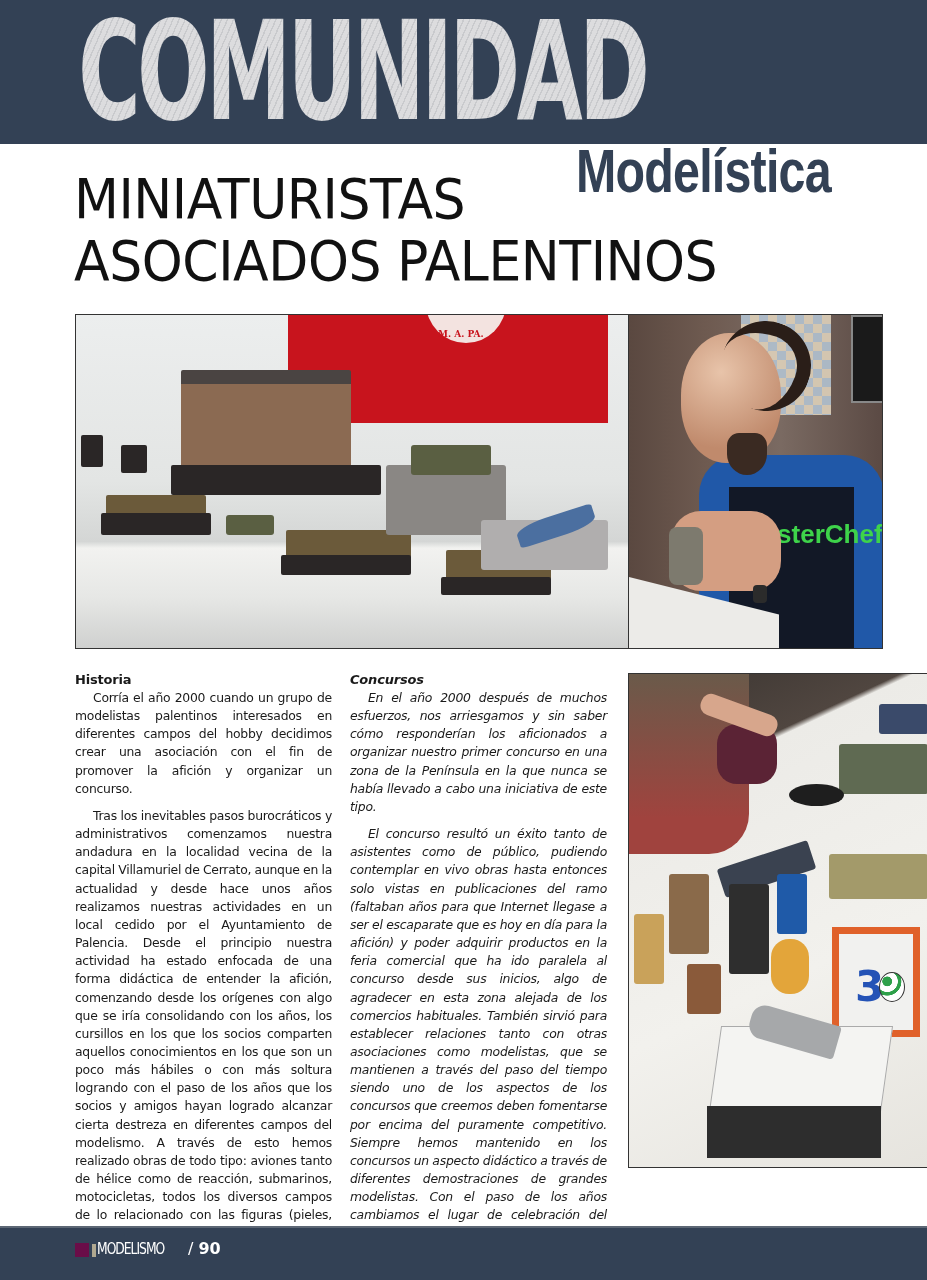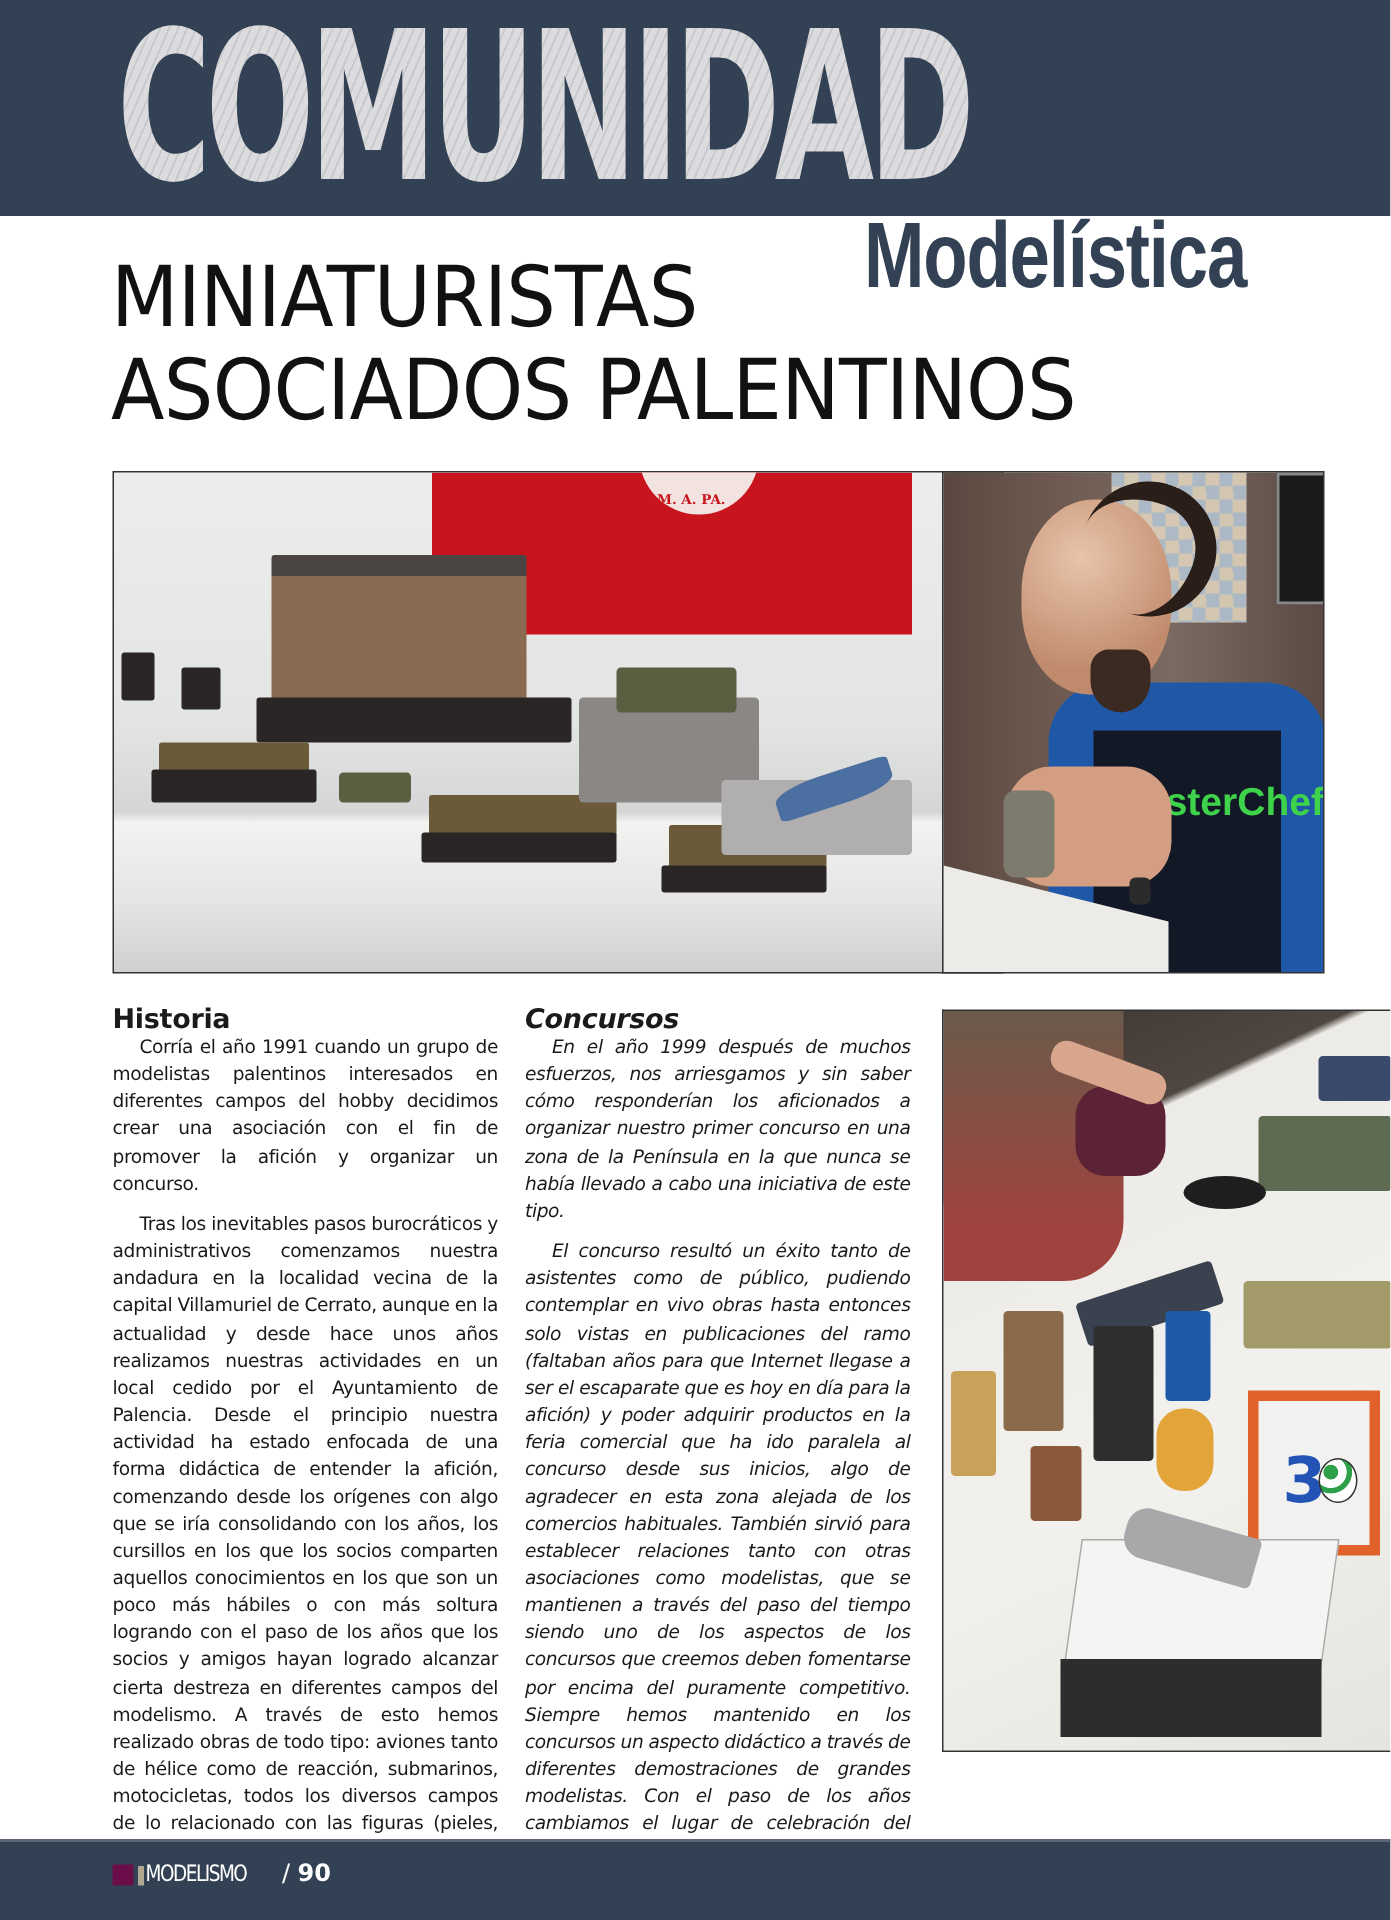--- a/index.html
+++ b/index.html
@@ -80,21 +80,21 @@
   .photo-contest .frame-glyph { position: absolute; left: 16px; top: 28px; font-size: 42px; font-weight: bold; color: #2453b6; font-family: "DejaVu Sans", sans-serif; }
   .photo-contest .frame-egg { position: absolute; left: 40px; top: 38px; width: 26px; height: 30px; border-radius: 50%; background: radial-gradient(circle at 30% 30%, #2ea04a 0 18%, #fff 20% 40%, #2ea04a 42% 54%, #fff 56%); border: 1px solid #333; }
   .photo-contest .diorama-top { position: absolute; left: 86px; top: 352px; width: 172px; height: 86px; background: #f4f4f2; transform: skewX(-8deg); border: 1px solid #aaa; }
   .photo-contest .diorama-side { position: absolute; left: 78px; top: 432px; width: 174px; height: 52px; background: #2d2d2d; }
   .photo-contest .heli { position: absolute; left: 120px; top: 340px; width: 90px; height: 34px; background: #a6a8aa; border-radius: 14px 4px 4px 14px; transform: rotate(16deg); }
 
   
   .col { position: absolute; top: 671px; width: 257px; font-family: "DejaVu Sans", sans-serif; font-size: 12.4px; line-height: 18.15px; color: #1a1a1a; text-align: justify; }
   .col-left { left: 75px; }
   .col-mid { left: 350px; font-style: italic; }
-  .col h2 { font-family: "DejaVu Sans", sans-serif; font-size: 18px; font-weight: bold; line-height: 18px; letter-spacing: -0.2px; }
+  .col h2 { font-family: "DejaVu Sans", sans-serif; font-size: 13px; font-weight: bold; line-height: 18px; letter-spacing: -0.2px; }
   .col p { text-indent: 18px; hyphens: manual; letter-spacing: -0.25px; word-spacing: -0.5px; }
   .col p + p { margin-top: 9px; }
 
   
   .footer { position: absolute; left: 0; top: 1226px; width: 927px; height: 54px; background: #334155; border-top: 2px solid #5d6775; }
   .footer-square { position: absolute; left: 75px; top: 15px; width: 14px; height: 14px; background: #6a0d48; }
   .footer-logo-mark { position: absolute; left: 92px; top: 16px; width: 4px; height: 13px; background: #b0a890; }
   .footer-brand { position: absolute; left: 97px; top: 12px; font-family: "DejaVu Sans", sans-serif; font-size: 15px; color: #ffffff; letter-spacing: -1.2px; transform: scaleX(0.82); transform-origin: left top; }
   .footer-page { position: absolute; left: 188px; top: 11px; font-family: "DejaVu Sans", sans-serif; font-size: 16px; font-weight: bold; color: #ffffff; }
   .footer-sep { font-weight: normal; margin-right: 5px; }
@@ -170,27 +170,27 @@
     <div class="frame-glyph">3</div>
     <div class="frame-egg"></div>
   </div>
   <div class="diorama-top"></div>
   <div class="heli"></div>
   <div class="diorama-side"></div>
 </div>
 
 <div class="col col-left">
   <h2>Historia</h2>
-  <p>Corría el año 1991 cuando un grupo de modelistas palentinos interesados en diferentes campos del hobby decidimos crear una asociación con el fin de promover la afición y organizar un concurso.</p>
+  <p>Corría el año 2000 cuando un grupo de modelistas palentinos interesados en diferentes campos del hobby decidimos crear una asociación con el fin de promover la afición y organizar un concurso.</p>
   <p>Tras los inevitables pasos burocráticos y administrativos comenzamos nuestra andadura en la localidad vecina de la capital Villamuriel de Cerrato, aunque en la actualidad y desde hace unos años realizamos nuestras actividades en un local cedido por el Ayuntamiento de Palencia. Desde el principio nuestra actividad ha estado enfocada de una forma didáctica de entender la afición, comenzando desde los orígenes con algo que se iría consolidando con los años, los cursillos en los que los socios comparten aquellos conocimientos en los que son un poco más hábiles o con más soltura logrando con el paso de los años que los socios y amigos hayan logrado alcanzar cierta destreza en diferentes campos del modelismo. A través de esto hemos realizado obras de todo tipo: aviones tanto de hélice como de reacción, submarinos, motocicletas, todos los diversos campos de lo relacionado con las figuras (pieles, caballos, bustos a aerógrafo)</p>
 </div>
 
 <div class="col col-mid">
   <h2>Concursos</h2>
-  <p>En el año 1999 después de muchos esfuerzos, nos arriesgamos y sin saber cómo responderían los aficionados a organizar nuestro primer concurso en una zona de la Península en la que nunca se había llevado a cabo una iniciativa de este tipo.</p>
+  <p>En el año 2000 después de muchos esfuerzos, nos arriesgamos y sin saber cómo responderían los aficionados a organizar nuestro primer concurso en una zona de la Península en la que nunca se había llevado a cabo una iniciativa de este tipo.</p>
   <p>El concurso resultó un éxito tanto de asistentes como de público, pudiendo contemplar en vivo obras hasta entonces solo vistas en publicaciones del ramo (faltaban años para que Internet llegase a ser el escaparate que es hoy en día para la afición) y poder adquirir productos en la feria comercial que ha ido paralela al concurso desde sus inicios, algo de agradecer en esta zona alejada de los comercios habituales. También sirvió para establecer relaciones tanto con otras asociaciones como modelistas, que se mantienen a través del paso del tiempo siendo uno de los aspectos de los concursos que creemos deben fomentarse por encima del puramente competitivo. Siempre hemos mantenido en los concursos un aspecto didáctico a través de diferentes demostraciones de grandes modelistas. Con el paso de los años cambiamos el lugar de celebración del concurso a la vecina localidad de Venta de Baños y comenzamos la ya habitual Speed Paint que este año celebra</p>
 </div>
 
 <div class="footer">
   <div class="footer-square"></div>
   <div class="footer-logo-mark"></div>
   <div class="footer-brand">MODELISMO</div>
   <div class="footer-page">
     <span class="footer-sep">/</span><span>90</span>
   </div>

